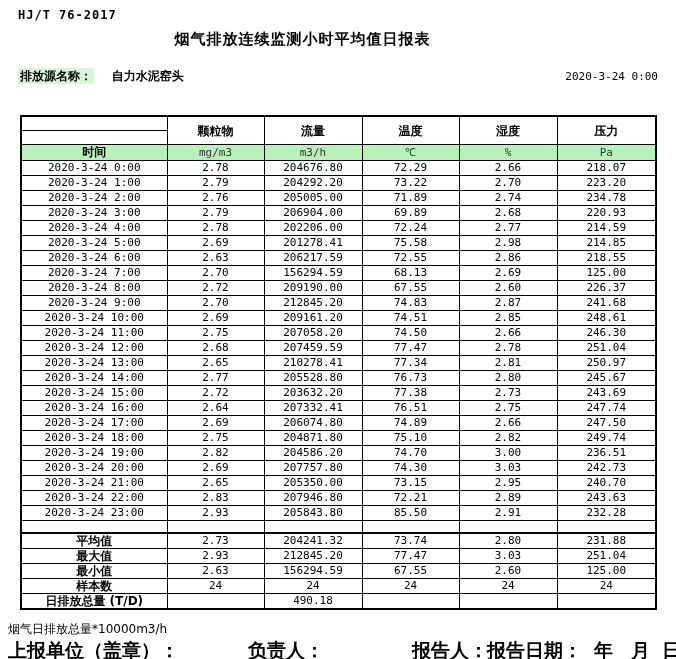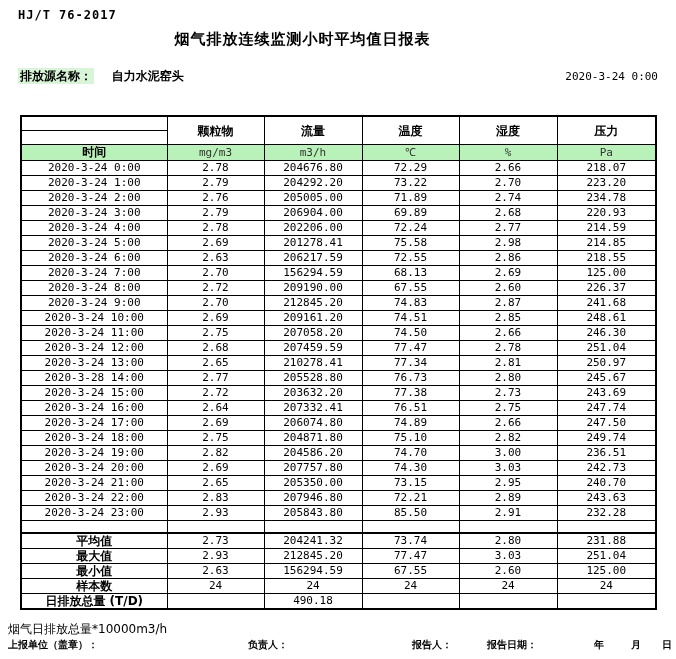--- a/index.html
+++ b/index.html
@@ -53,21 +53,21 @@
     font-weight:bold;font-size:12px;font-family:"DejaVu Sans",sans-serif;color:#000;
   }
   td.unit-cell{color:#333;font-size:11px;}
   tr.blank-row td{height:12px;border-bottom:2px solid var(--border-black,#000);}
   td.sum-label{
     font-weight:bold;font-size:12px;font-family:"DejaVu Sans",sans-serif;
     height:16px;line-height:16px;
   }
   [data-name="summary-rows"] td{height:16px;line-height:16px;}
   .footer-note{position:absolute;left:8px;top:621px;font-size:12px;}
-  .footer-line{position:absolute;left:0;top:638px;width:652px;height:18px;font-size:10px;font-family:Liberation Serif, serif;}
+  .footer-line{position:absolute;left:0;top:638px;width:652px;height:18px;font-size:19px;font-family:Liberation Serif, serif;}
   .footer-line span{position:absolute;font-weight:bold;white-space:nowrap;}
   .f-unit{left:8px;}
   .f-resp{left:248px;}
   .f-reporter{left:366px;margin-left:46px;}
   .f-date{left:487px;}
   .f-year{left:594px;}
   .f-month{left:631px;}
   .f-day{left:662px;}
 </style>
 </head>
@@ -220,21 +220,21 @@
       </tr>
       <tr data-name="table-row">
         <td data-name="time-cell">2020-3-24 13:00</td>
         <td data-name="value-cell">2.65</td>
         <td data-name="value-cell">210278.41</td>
         <td data-name="value-cell">77.34</td>
         <td data-name="value-cell">2.81</td>
         <td data-name="value-cell">250.97</td>
       </tr>
       <tr data-name="table-row">
-        <td data-name="time-cell">2020-3-28 14:00</td>
+        <td data-name="time-cell">2020-3-24 14:00</td>
         <td data-name="value-cell">2.77</td>
         <td data-name="value-cell">205528.80</td>
         <td data-name="value-cell">76.73</td>
         <td data-name="value-cell">2.80</td>
         <td data-name="value-cell">245.67</td>
       </tr>
       <tr data-name="table-row">
         <td data-name="time-cell">2020-3-24 15:00</td>
         <td data-name="value-cell">2.72</td>
         <td data-name="value-cell">203632.20</td>

